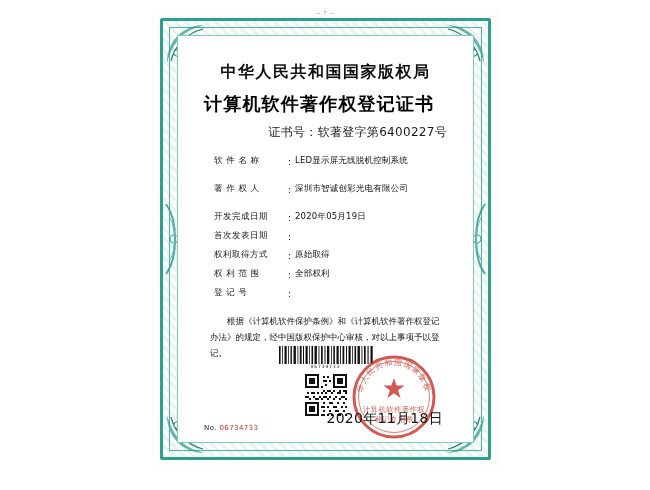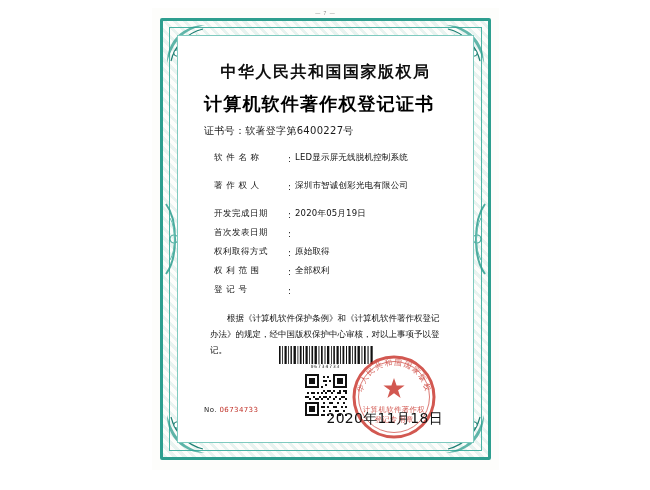--- a/index.html
+++ b/index.html
@@ -115,22 +115,22 @@
   .title {
     text-align: left;
     font-size: 18px;
     letter-spacing: 1.2px;
     font-weight: bold;
     margin-top: 9px;
     color: #000;
     font-family: "DejaVu Sans", sans-serif;
   }
   .certno {
-    text-align: left;
-    font-size: 10px;
+    text-align: right;
+    font-size: 12px;
     margin-top: 8px;
     color: #1a1a1a;
     font-family: "DejaVu Sans", sans-serif;
     letter-spacing: .3px;
   }
   .fields {
     margin-top: 14px;
     padding-left: 10px;
   }
   .row {
@@ -200,21 +200,21 @@
     top: 318px;
     width: 86px;
     height: 86px;
   }
   .seal svg { display: block; }
 
   
   .foot-left {
     position: absolute;
     left: 26px;
-    bottom: 28px;
+    bottom: 10px;
     font-size: 7px;
     color: #1a1a1a;
     font-family: "DejaVu Sans", sans-serif;
     letter-spacing: .4px;
   }
   .foot-left .nodigits { color: #c03027; }
   .foot-right {
     position: absolute;
     right: 30px;
     bottom: 14px;

